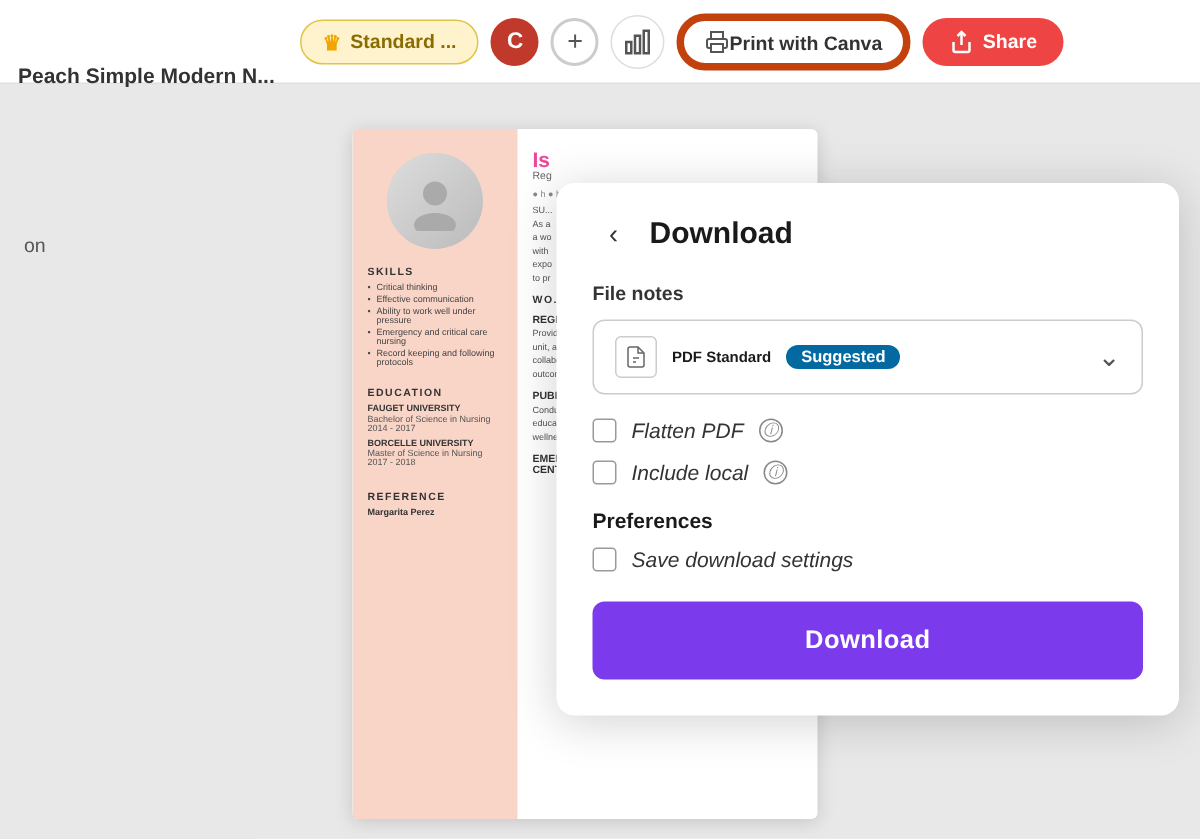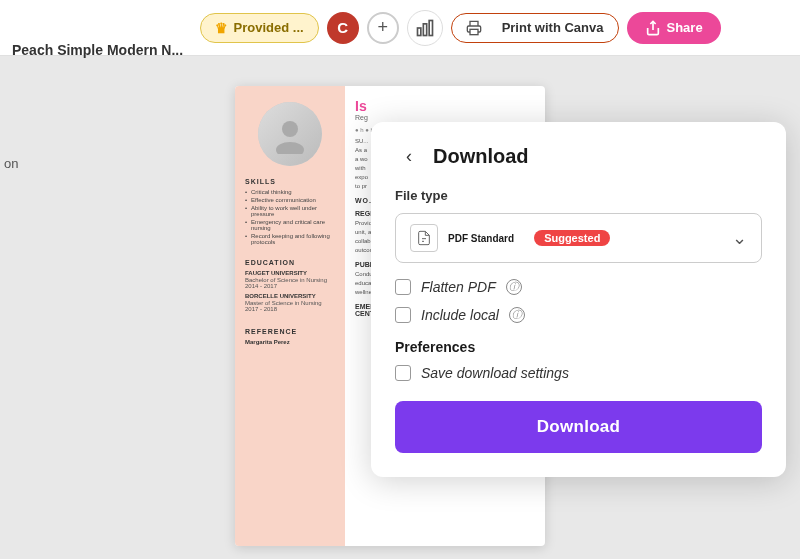--- a/index.html
+++ b/index.html
@@ -29,27 +29,27 @@
     .nav-plus {
       width: 32px; height: 32px; border-radius: 50%; border: 2px solid #ccc;
       display: flex; align-items: center; justify-content: center;
       font-size: 18px; color: #555; cursor: pointer;
     }
     .nav-chart-icon {
       width: 36px; height: 36px; border-radius: 50%; border: 1px solid #ddd;
       display: flex; align-items: center; justify-content: center; cursor: pointer;
     }
     .nav-print-btn {
-      display: flex; align-items: flex-start; gap: 20px;
-      border: 1px solid #c2410c; border-radius: 20px; padding: 6px 14px;
+      display: flex; align-items: flex-end; gap: 0;
+      border: 5px solid #c2410c; border-radius: 20px; padding: 6px 14px;
       font-size: 13px; font-weight: 600; color: #333; cursor: pointer; background: #fff;
     }
     .nav-share-btn {
       display: flex; align-items: center; gap: 6px;
-      background: #ec4899; border-radius: 20px; padding: 8px 18px;
+      background: #ef4444; border-radius: 20px; padding: 8px 18px;
       font-size: 13px; font-weight: 700; color: #fff; cursor: pointer; border: none;
     }
 
     
     .canvas-area {
       position: absolute; top: 56px; left: 0; right: 0; bottom: 0;
       background: #e8e8e8; display: flex; align-items: flex-start; justify-content: center;
       padding: 20px;
       overflow: hidden;
     }
@@ -114,22 +114,22 @@
       border: 1.5px solid #ccc; border-radius: 8px; padding: 10px 14px;
       cursor: pointer; margin-bottom: 16px; background: #fff;
     }
     .file-type-left { display: flex; align-items: center; gap: 10px; }
     .pdf-icon {
       width: 28px; height: 28px; border: 1.5px solid #ccc; border-radius: 4px;
       display: flex; align-items: center; justify-content: center; font-size: 10px; color: #555;
     }
     .file-type-name { font-size: 10px; font-weight: 600; color: #1a1a1a; }
     .suggested-badge {
-      background: #ef4444; color: #fff; font-size: 11px; font-weight: 700;
-      border-radius: 20px; padding: 2px 10px; margin-left: 10px;
+      background: #0369a1; color: #fff; font-size: 11px; font-weight: 700;
+      border-radius: 20px; padding: 2px 10px; 
     }
     .chevron-down { font-size: 18px; color: #555; }
 
     .checkbox-row {
       display: flex; align-items: center; gap: 10px; margin-bottom: 12px; font-style: italic;
     }
     .checkbox {
       width: 16px; height: 16px; border: 1.5px solid #999; border-radius: 3px; cursor: pointer; flex-shrink: 0; background: #fff;
     }
     .checkbox-label { font-size: 14px; color: #333; }
@@ -141,31 +141,31 @@
     .preferences-label { font-size: 14px; font-weight: 700; color: #1a1a1a; margin: 16px 0 10px; }
 
     .download-btn {
       width: 100%; background: #7c3aed; color: #fff; font-size: 17px; font-weight: 700;
       border: none; border-radius: 8px; padding: 16px 0; cursor: pointer; margin-top: 8px;
       letter-spacing: 0.3px;
     }
 
     
     .edge-label {
-      position: absolute; left: 4px; top: 100px; font-size: 13px; color: #555; font-weight: 500;
+      position: absolute; left: 16px; top: 100px; font-size: 13px; color: #555; font-weight: 500;
     }
   </style>
 </head>
 <body>
 
 <div class="navbar">
   <span class="nav-title">Peach Simple Modern N...</span>
   <button class="nav-upgrade">
     <span class="crown-icon">♛</span>
-    <span>Provided ...</span>
+    <span>Standard ...</span>
   </button>
   <div class="nav-avatar">
     <span>C</span>
   </div>
   <div class="nav-plus">
     <span>+</span>
   </div>
   <div class="nav-chart-icon">
     <svg width="20" height="20" viewBox="0 0 24 24" fill="none" stroke="#555" stroke-width="2">
       <rect x="3" y="12" width="4" height="9"></rect>
@@ -239,21 +239,21 @@
   </div>
 
   <div class="download-panel">
     <div class="panel-header">
       <button class="back-btn">
         <span>‹</span>
       </button>
       <span class="panel-title">Download</span>
     </div>
 
-    <div class="file-type-label">File type</div>
+    <div class="file-type-label">File notes</div>
 
     <div class="file-type-dropdown">
       <div class="file-type-left">
         <div class="pdf-icon">
           <svg width="16" height="16" viewBox="0 0 24 24" fill="none" stroke="#666" stroke-width="1.5">
             <path d="M14 2H6a2 2 0 00-2 2v16a2 2 0 002 2h12a2 2 0 002-2V8z"></path>
             <polyline points="14 2 14 8 20 8"></polyline>
             <line x1="9" y1="13" x2="15" y2="13"></line>
             <line x1="9" y1="17" x2="12" y2="17"></line>
           </svg>

